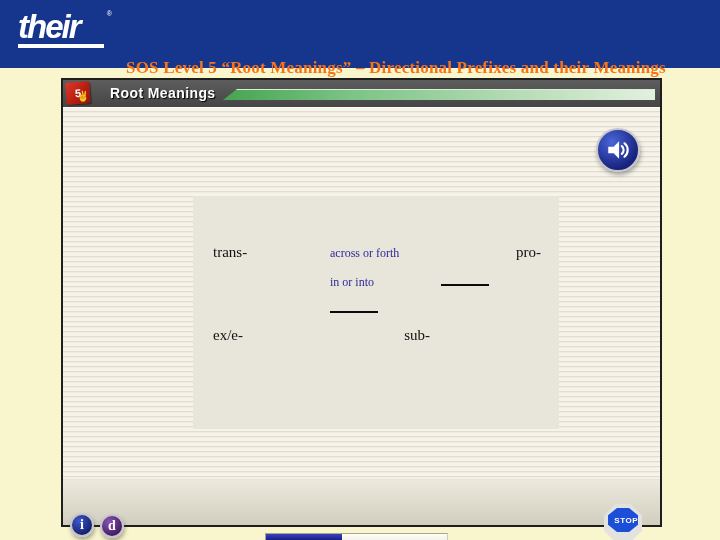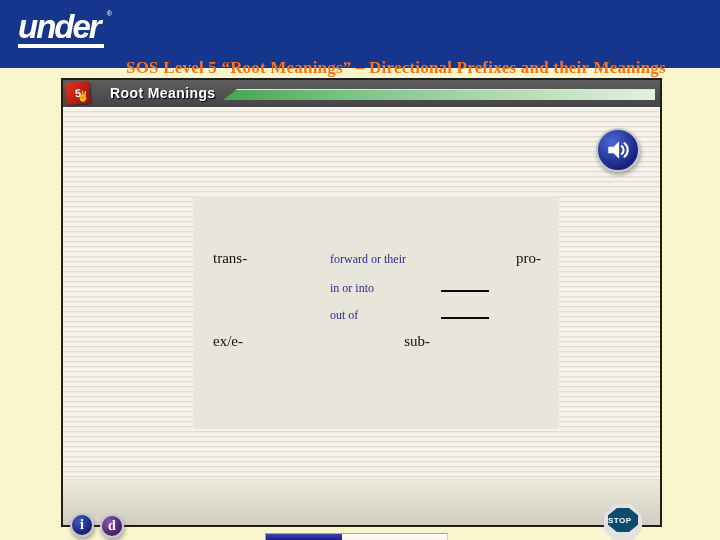--- a/index.html
+++ b/index.html
@@ -72,21 +72,21 @@
     position:absolute;left:0;right:0;bottom:0;height:45px;
     background:linear-gradient(#edeadd,#d1cec0);
     border-top:1px solid #e6e3d6;
   }
   
   .panel{
     position:absolute;left:130px;top:88px;width:366px;height:233px;
     background:#e8e5da;
   }
   .match-table{
-    position:absolute;left:150px;top:142px;width:340px;
+    position:absolute;left:150px;top:136px;width:340px;
   }
   .mrow{display:flex;align-items:baseline;height:27.5px;}
   .cell-l{
     width:117px;font-family:"Liberation Serif",serif;font-size:15px;color:#111;
   }
   .cell-m{
     width:111px;font-family:"Liberation Serif",serif;font-size:12px;color:#2c2c99;
   }
   .cell-r{
     width:100px;font-family:"Liberation Serif",serif;font-size:15px;color:#111;text-align:right;
@@ -119,42 +119,42 @@
   
   .stop-btn{
     position:absolute;left:541px;top:396px;width:38px;height:38px;
     background:#e2e2e0;
     clip-path:polygon(30% 0,70% 0,100% 30%,100% 70%,70% 100%,30% 100%,0 70%,0 30%);
     filter:drop-shadow(2px 3px 2px rgba(60,60,55,.55));
     cursor:pointer;
   }
   .stop-inner{
     position:absolute;left:4px;top:4px;width:30px;height:24px;
-    background:#0c4a6e;
+    background:#1d4ed8;
     clip-path:polygon(30% 0,70% 0,100% 30%,100% 70%,70% 100%,30% 100%,0 70%,0 30%);
     color:#fff;font-weight:bold;font-size:8px;letter-spacing:.5px;
-    display:flex;align-items:center;justify-content:flex-start;
+    display:flex;align-items:center;justify-content:flex-end;
   }
   
   .progress{
     position:absolute;left:202px;top:425px;width:183px;height:12px;
     background:linear-gradient(#fffef8,#eeebdf);
     border:1px solid #a9a595;border-right-color:#cfccbd;box-sizing:border-box;
   }
   .progress-fill{
     height:100%;width:42%;
     background:linear-gradient(#3c43b2,#1c2190 55%,#2a2f9e);
   }
 </style>
 </head>
 <body>
 
 <div class="banner">
   <div class="logo">
-    <span class="word">under</span>
+    <span class="word">their</span>
     <span class="tm">®</span>
     <div class="rule"></div>
   </div>
   <div class="banner-title">SOS Level 5 “Root Meanings” – Directional Prefixes and their Meanings</div>
 </div>
 
 <div class="win">
 
   <div class="titlebar">
     <div class="level-badge">
@@ -173,33 +173,32 @@
         <path d="M15.5 8.5 a4.5,4.5 0 0 1 0,7" stroke="#ffffff" stroke-width="2" fill="none" stroke-linecap="round"></path>
         <path d="M18 5.8 a8,8 0 0 1 0,12.4" stroke="#ffffff" stroke-width="2" fill="none" stroke-linecap="round"></path>
       </svg>
     </div>
 
     <div class="panel"></div>
 
     <div class="match-table">
       <div class="mrow">
         <div class="cell-l">trans-</div>
-        <div class="cell-m">forward or their</div>
+        <div class="cell-m">across or forth</div>
         <div class="cell-r">pro-</div>
       </div>
       <div class="mrow">
         <div class="cell-l"></div>
         <div class="cell-m">in or into</div>
         <div class="cell-r">
             <div class="blank-line"></div>
           </div>
       </div>
       <div class="mrow">
         <div class="cell-l"></div>
-        <div class="cell-m">out of</div>
         <div class="cell-r">
             <div class="blank-line"></div>
           </div>
       </div>
       <div class="mrow">
         <div class="cell-l">ex/e-</div>
         <div class="cell-r">sub-</div>
       </div>
     </div>
 

